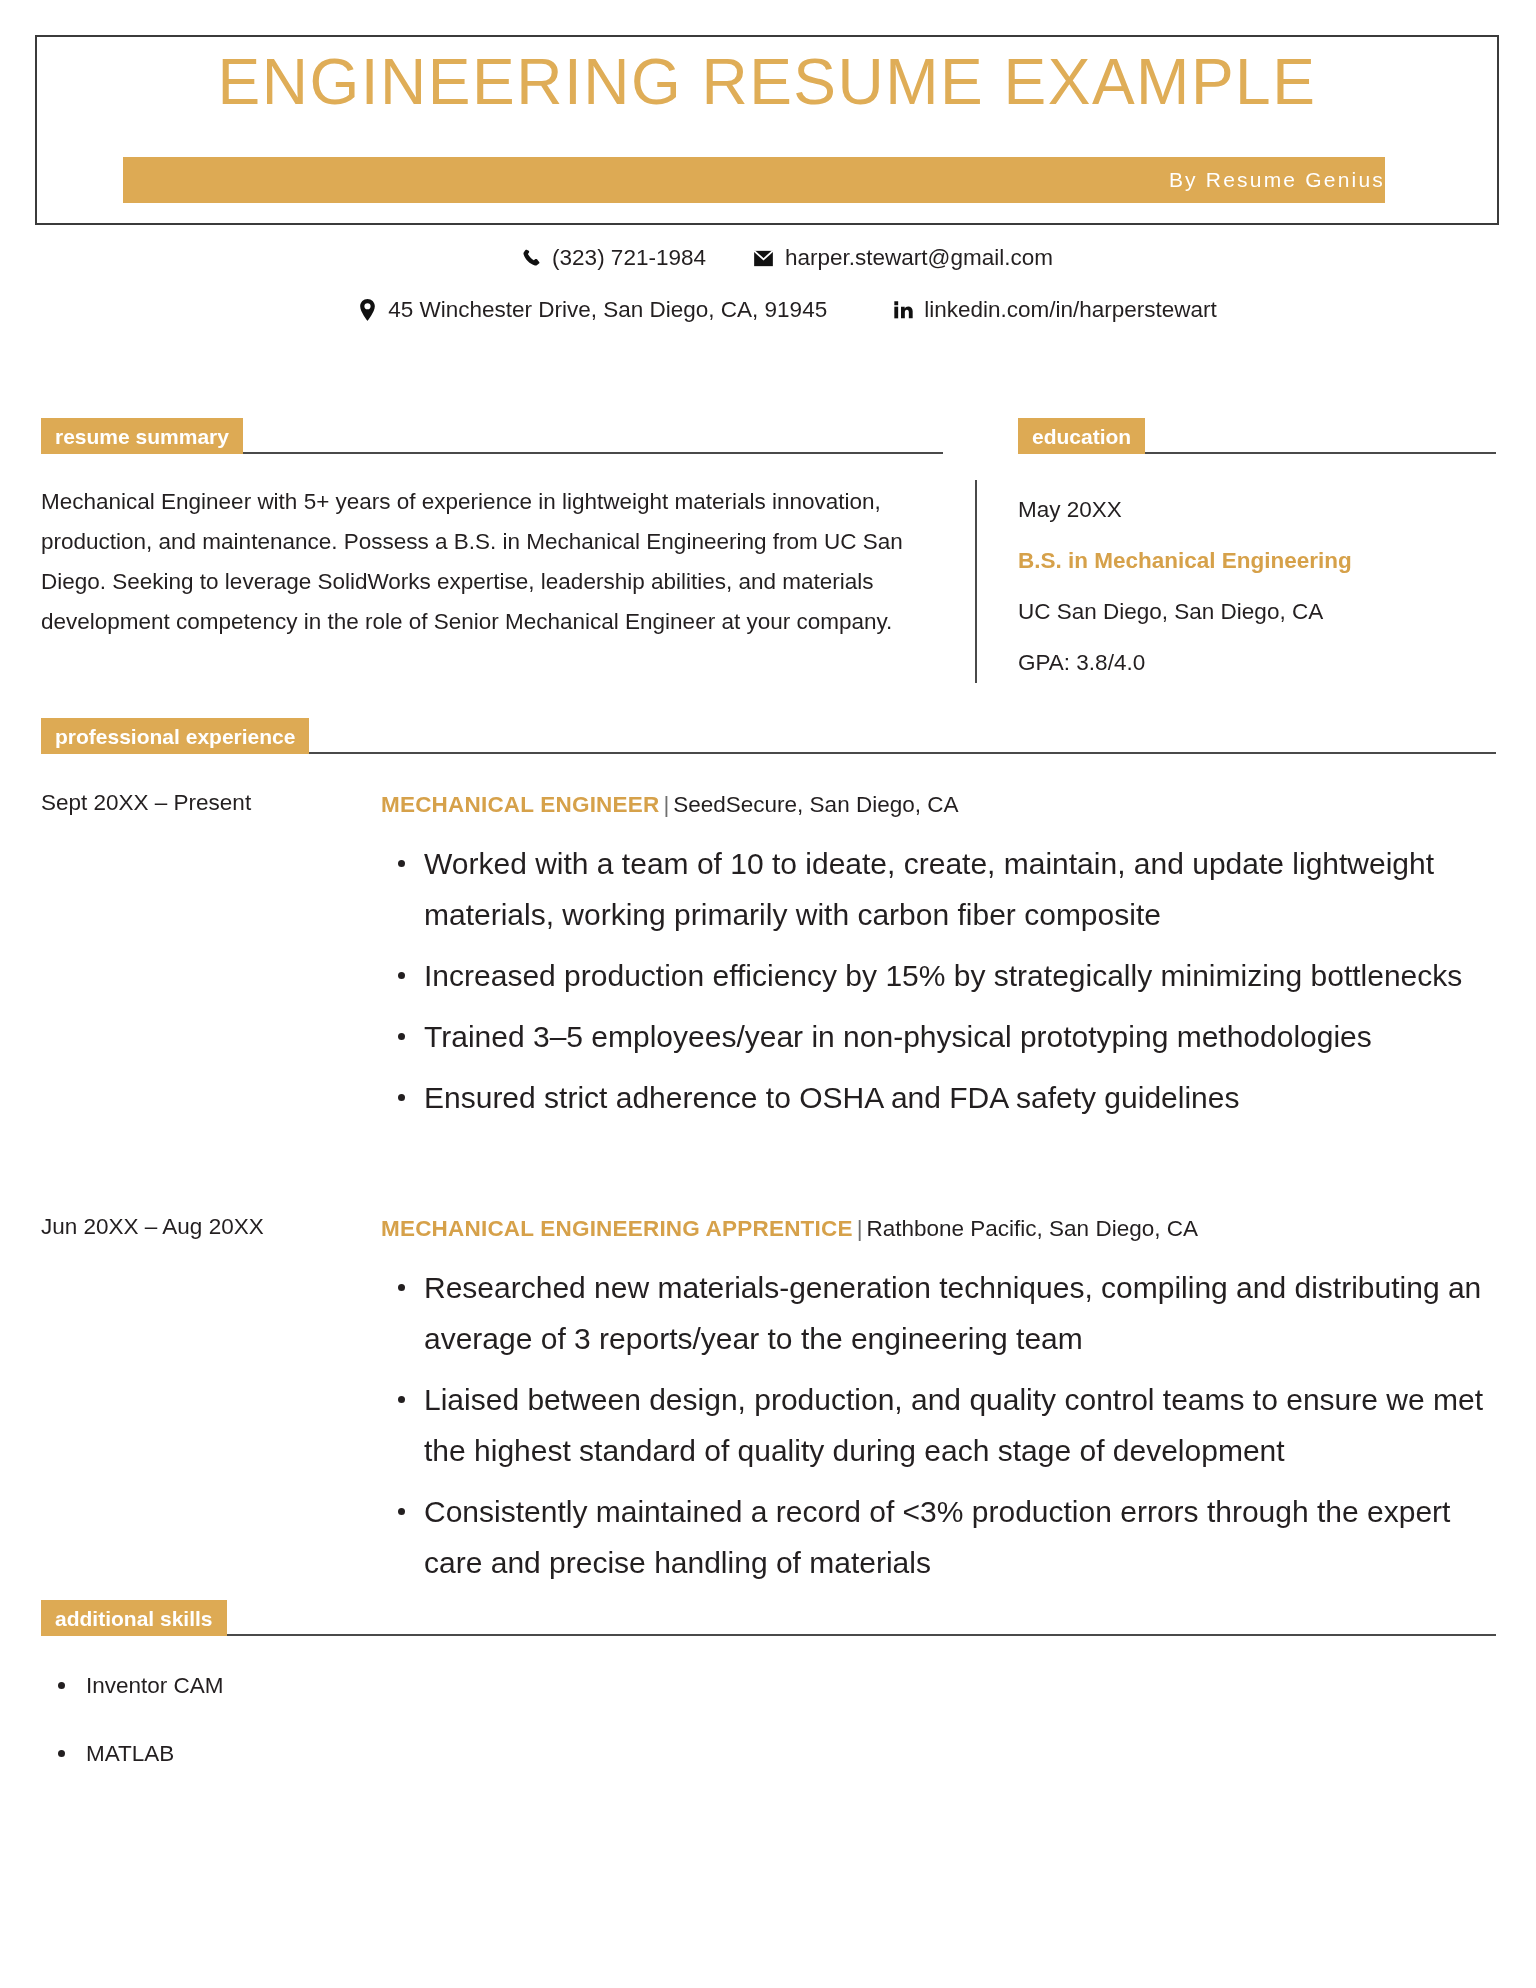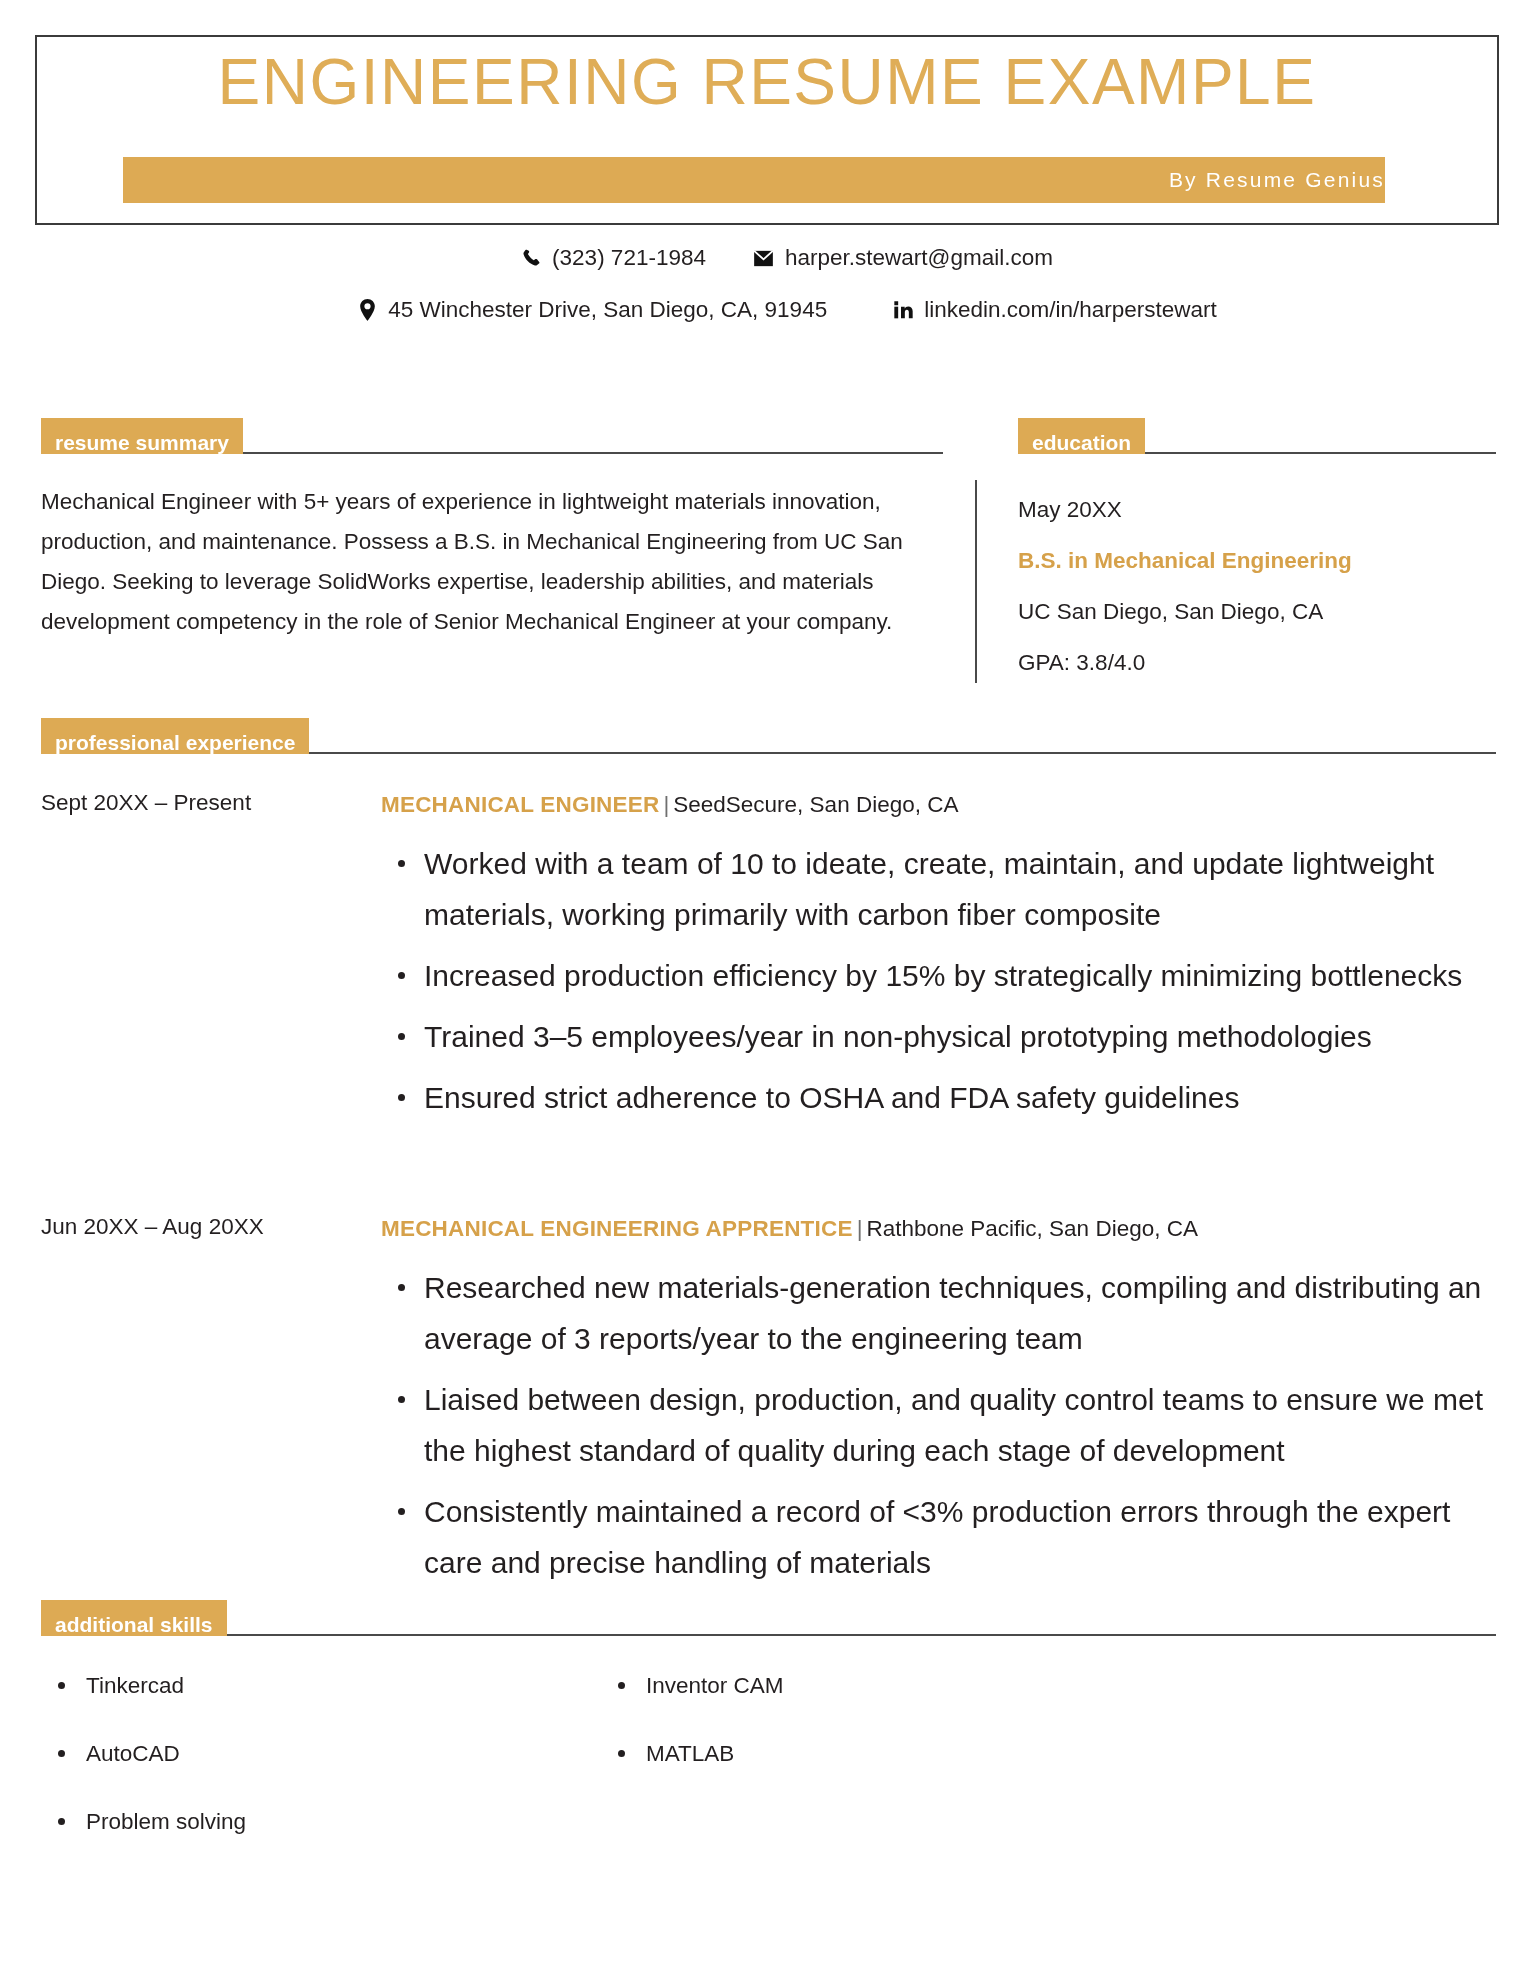--- a/index.html
+++ b/index.html
@@ -101,21 +101,21 @@
     position: absolute;
     height: 36px;
     display: flex;
     align-items: center;
   }
   .sec-tag {
     background: #ddaa54;
     color: #ffffff;
     font-size: 21px;
     font-weight: bold;
-    padding: 7px 14px 0 14px;
+    padding: 1px 14px 0 14px;
     height: 36px;
     line-height: 36px;
     white-space: nowrap;
     box-sizing: border-box;
   }
   .sec-rule {
     height: 2px;
     background: #4a4a4a;
     align-self: flex-end;
     margin-bottom: 0px;
@@ -354,27 +354,20 @@
       </ul>
     </div>
   </div>
 
   <div class="sec-head" style="left:41px; top:1600px; width:1455px;">
     <span class="sec-tag">additional skills</span>
     <span class="sec-rule" style="flex:1;"></span>
   </div>
 
   <div class="skills-cols">
-    <div class="skills-col">
-      <ul class="skills">
-        <li>Tinkercad</li>
-        <li>AutoCAD</li>
-        <li>Problem solving</li>
-      </ul>
-    </div>
     <div class="skills-col skills-right">
       <ul class="skills">
         <li>Inventor CAM</li>
         <li>MATLAB</li>
       </ul>
     </div>
   </div>
 
 </div>
 

